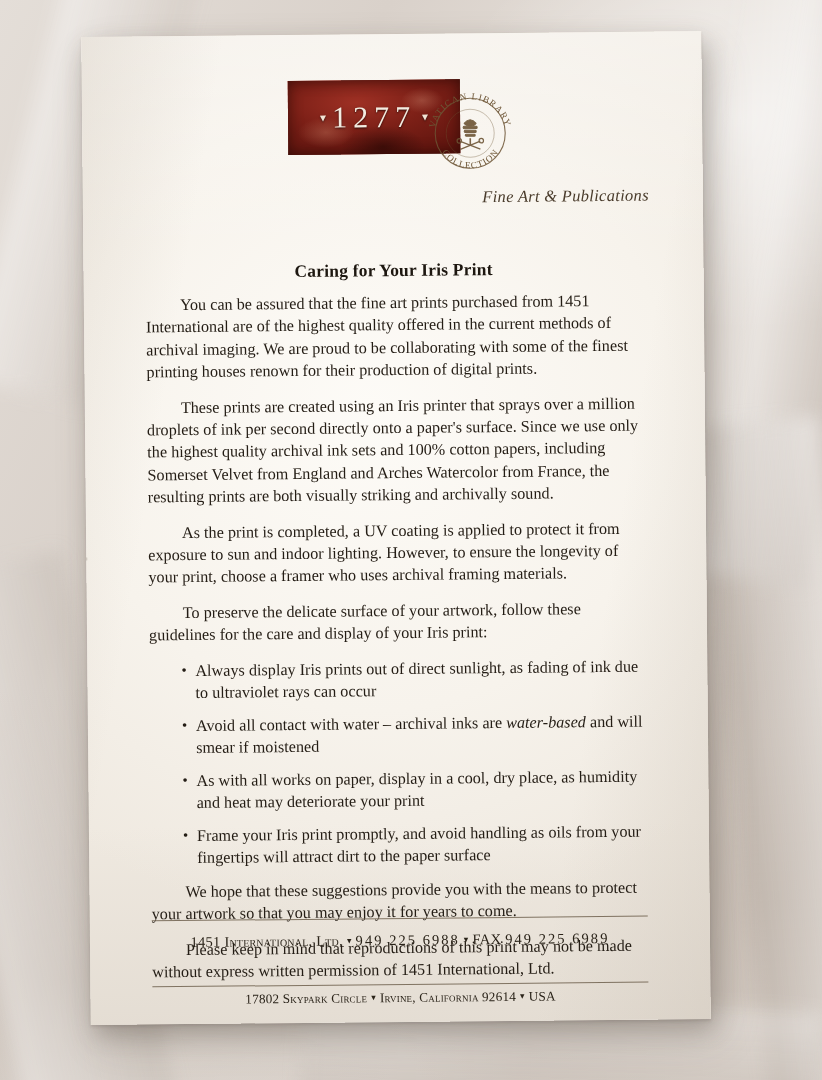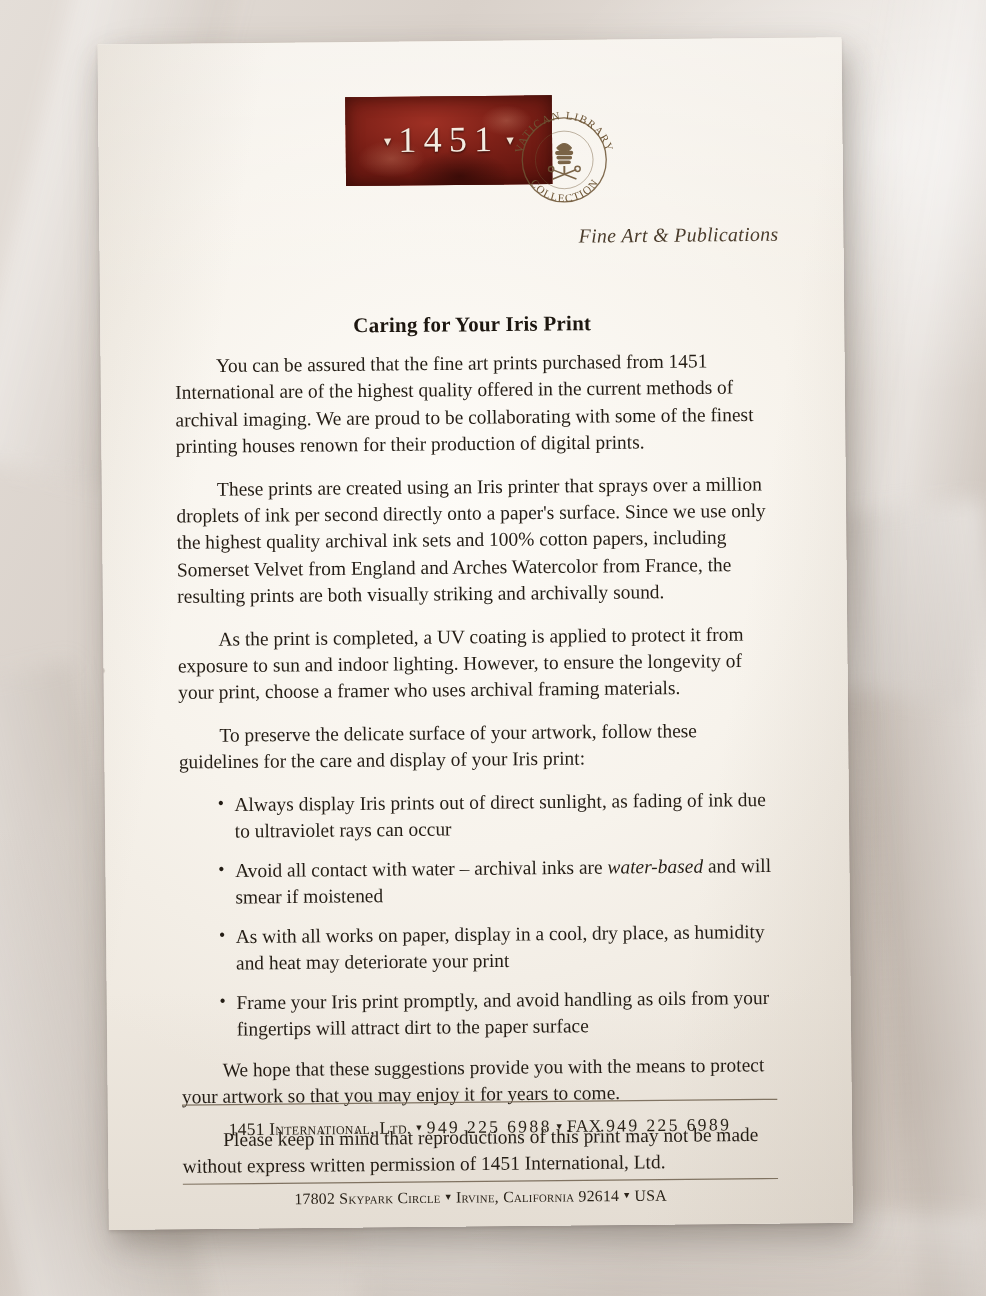--- a/index.html
+++ b/index.html
@@ -243,21 +243,21 @@
   <div id="sheet">
     <div class="paper-speck" style="left:-3px; top:520px;"></div>
 
     <div class="content">
 
       <div class="logo-area">
         <div class="logo-plate">
           <div class="mottle"></div>
           <div class="logo-text">
             <span class="logo-diamond">▾</span>
-              <span>1451</span>
+              <span>1277</span>
               <span class="logo-diamond">▾</span>
           </div>
         </div>
 
         <div class="seal">
           <svg width="96" height="96" viewBox="0 0 96 96" aria-hidden="true">
             <defs>
               <path id="arcTop" d="M 12,50 A 36,36 0 0 1 84,50"></path>
               <path id="arcBot" d="M 15,50 A 33,33 0 0 0 81,50"></path>
             </defs>

